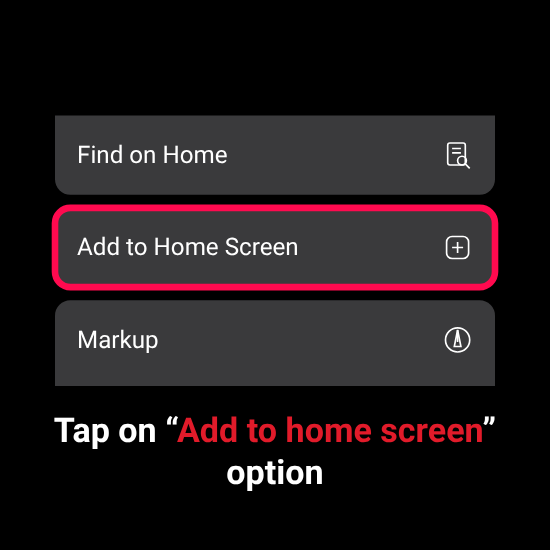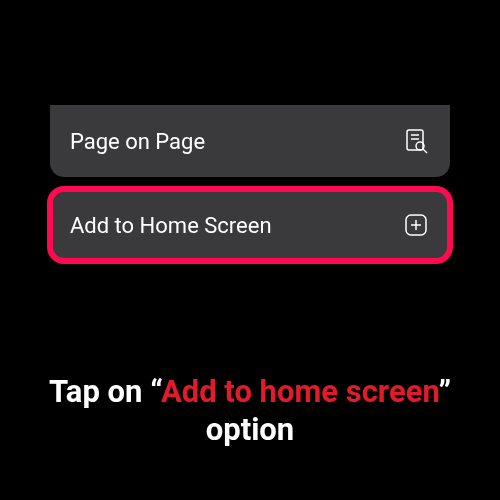--- a/index.html
+++ b/index.html
@@ -73,21 +73,21 @@
     }
     .caption .white { color: #fff; }
     .caption .red { color: #e11b2a; }
   </style>
 </head>
 <body>
 
 <div class="menu-container">
 
   <div class="menu-item partial-top">
-    <span>Page on Page</span>
+    <span>Find on Home</span>
     <span class="icon">
       <svg viewBox="0 0 28 28">
         <rect x="5" y="3" width="16" height="20" rx="2"></rect>
         <line x1="9" y1="8" x2="17" y2="8"></line>
         <line x1="9" y1="12" x2="17" y2="12"></line>
         <circle cx="18" cy="19" r="4"></circle>
         <line x1="21" y1="22" x2="25" y2="26"></line>
       </svg>
     </span>
   </div>
@@ -96,18 +96,28 @@
     <span>Add to Home Screen</span>
     <span class="icon">
       <svg viewBox="0 0 28 28">
         <rect x="4" y="4" width="20" height="20" rx="5"></rect>
         <line x1="14" y1="9" x2="14" y2="19"></line>
         <line x1="9" y1="14" x2="19" y2="14"></line>
       </svg>
     </span>
   </div>
 
+  <div class="menu-item partial-bottom">
+    <span>Markup</span>
+    <span class="icon">
+      <svg viewBox="0 0 28 28">
+        <circle cx="14" cy="14" r="11"></circle>
+        <path d="M 14 5 L 11 20 L 17 20 Z"></path>
+        <line x1="14" y1="5" x2="14" y2="16"></line>
+      </svg>
+    </span>
+  </div>
 
 </div>
 
 <div class="caption">
   <span class="white">Tap on “</span><span class="red">Add to home screen</span><span class="white">” option</span>
 </div>
 
 </body></html>

